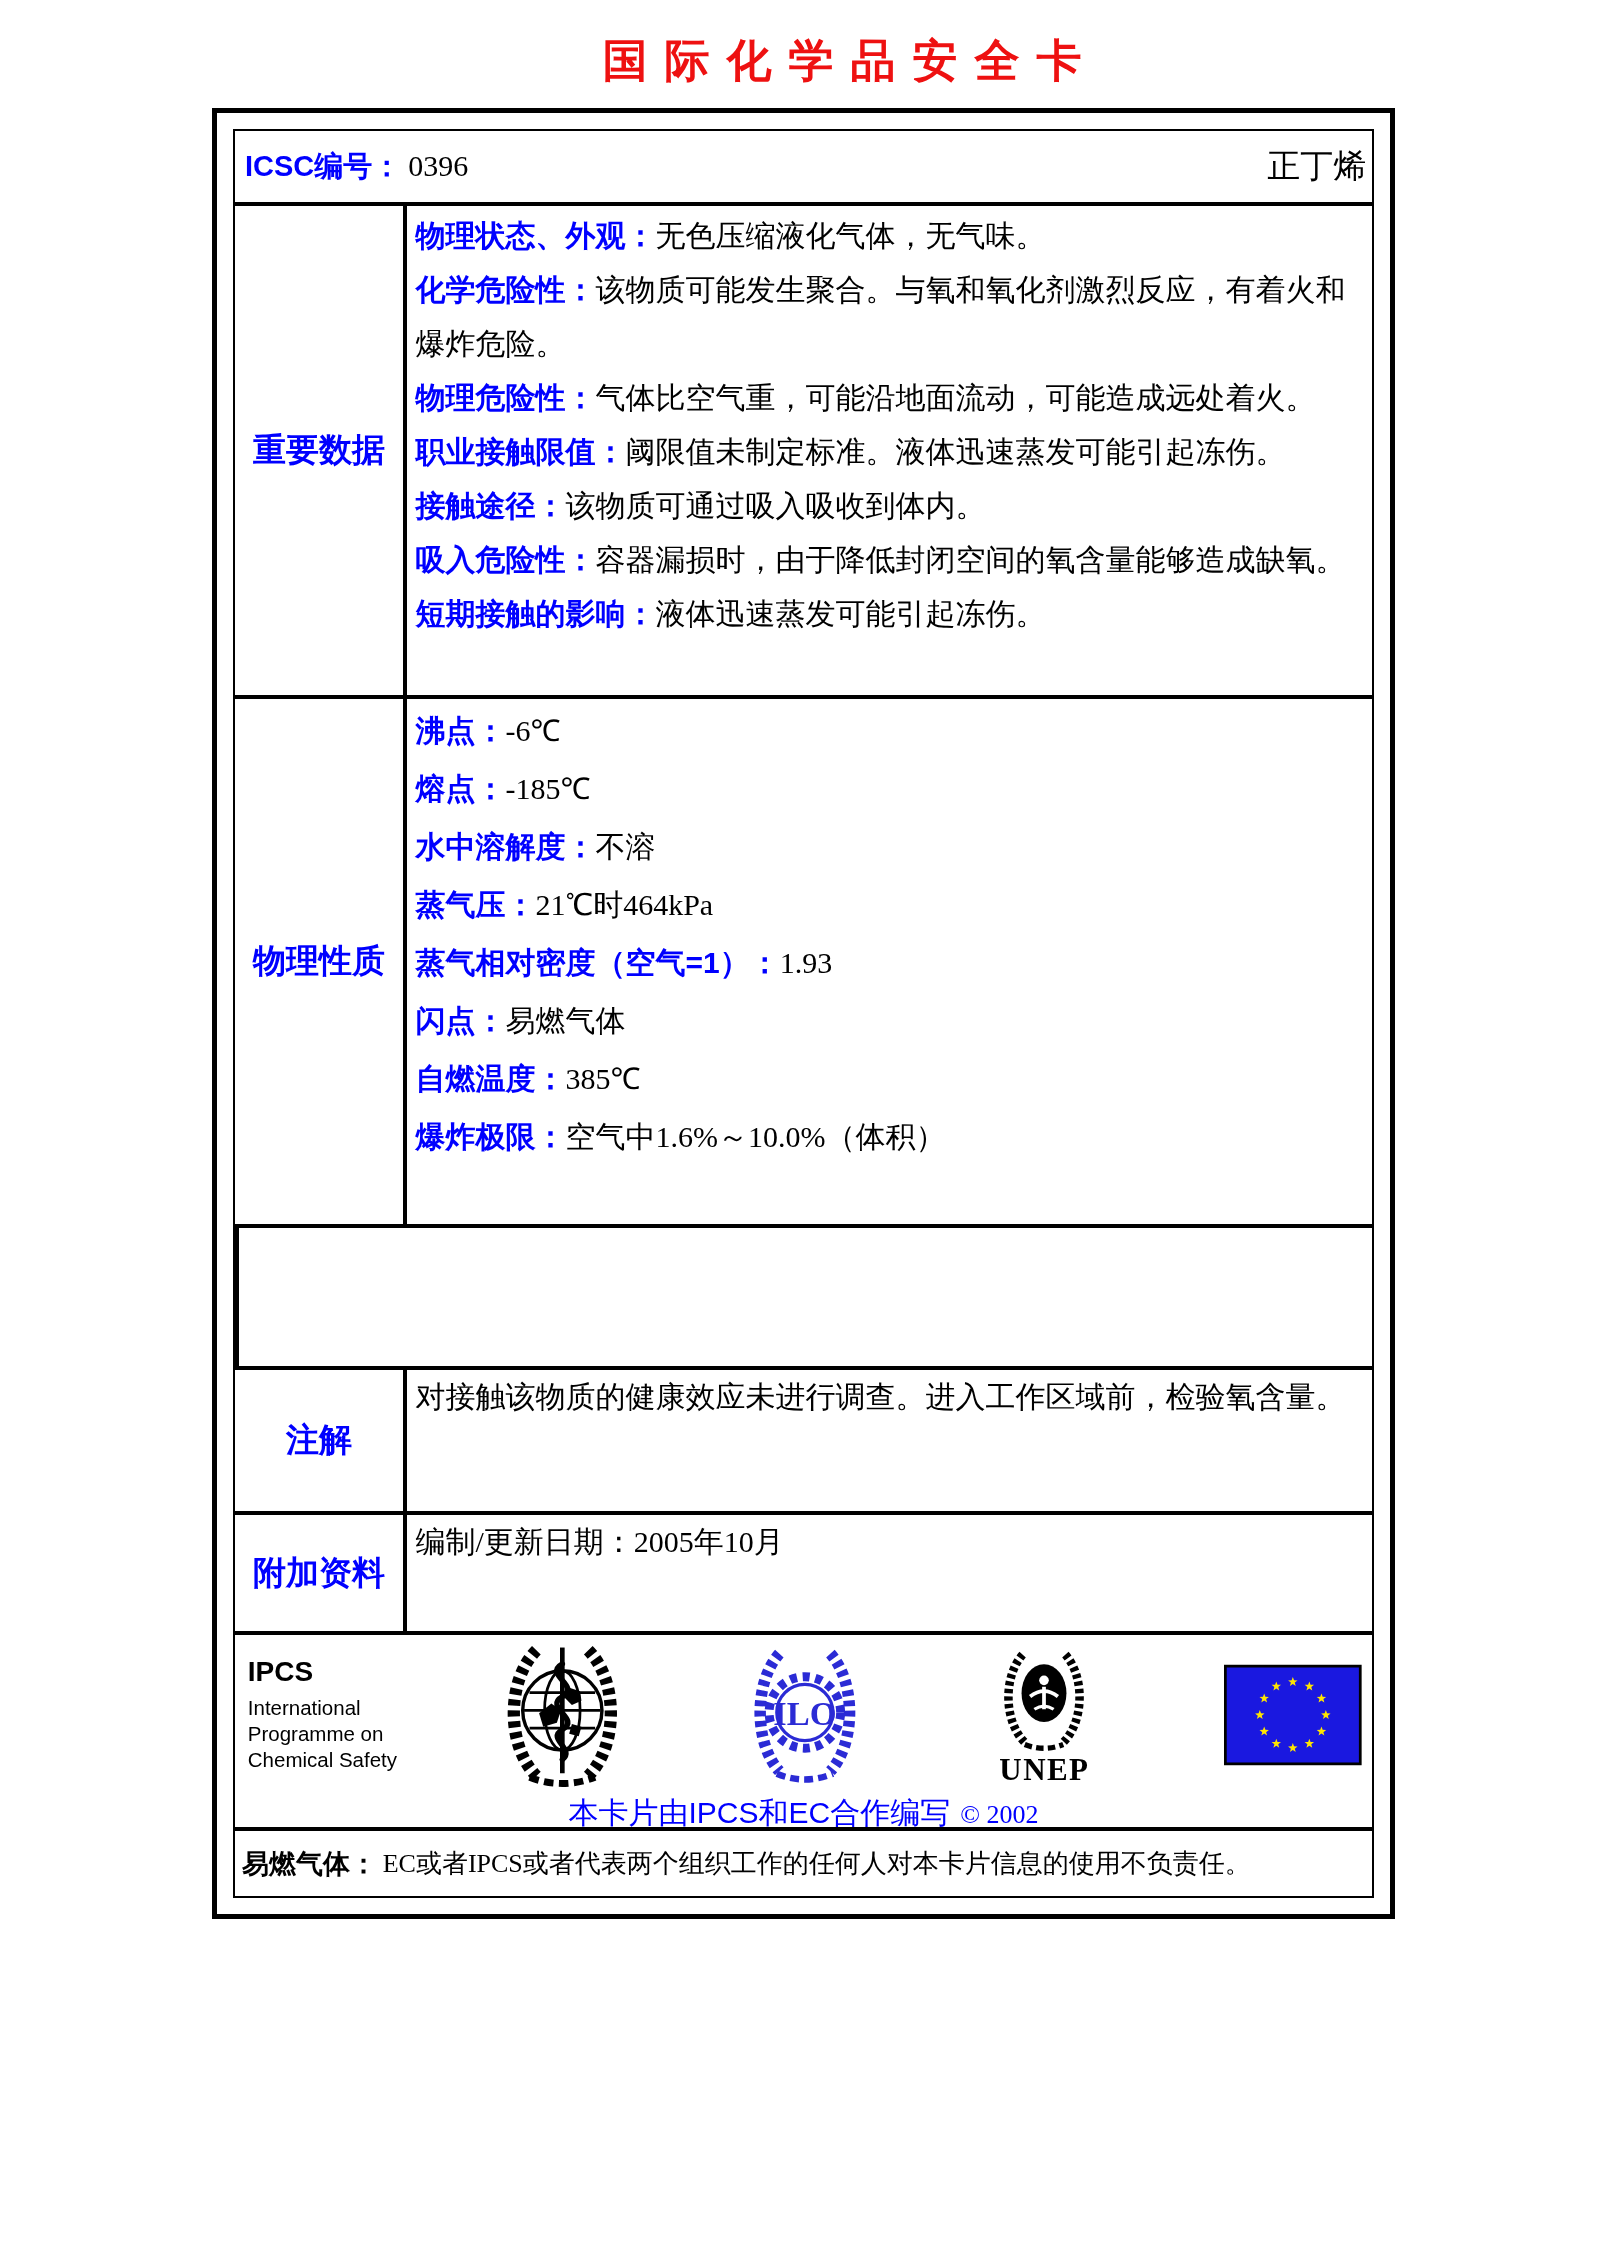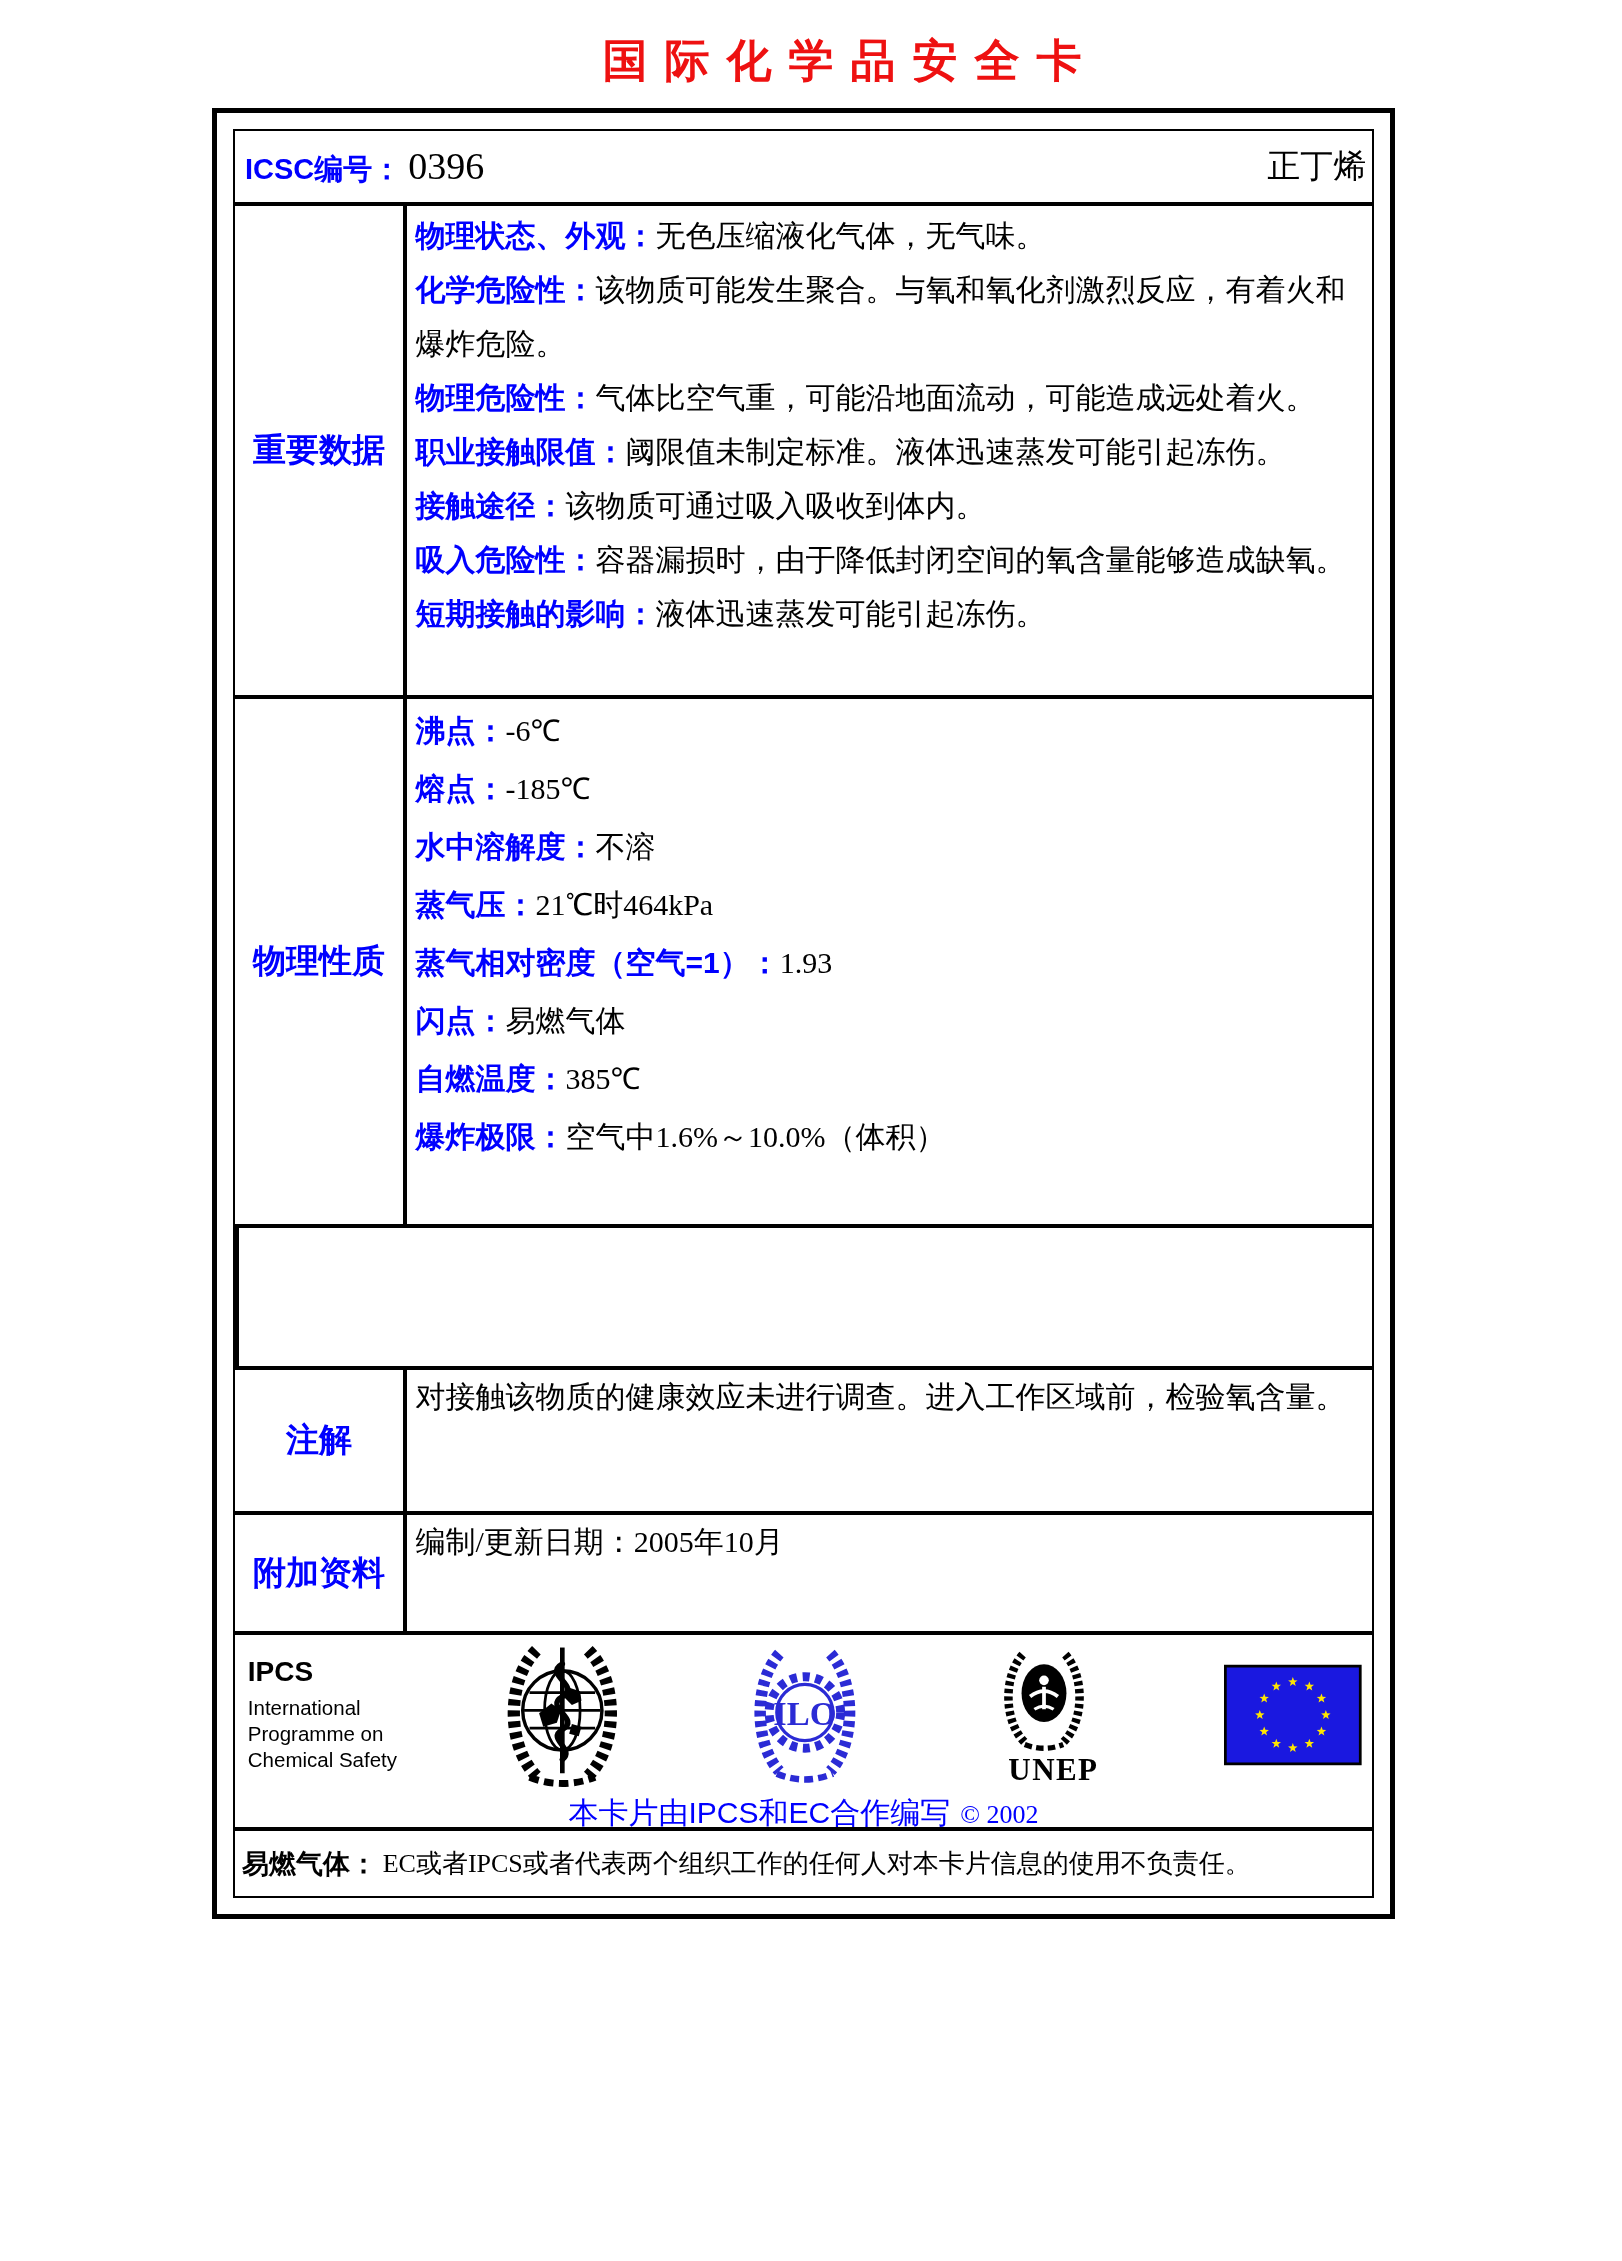--- a/index.html
+++ b/index.html
@@ -68,31 +68,31 @@
     font-family: "Liberation Serif", serif;
     font-size: 30px;
     color: #000;
   }
 
   .hdr-left { display: flex; align-items: baseline; }
   .icsc-label {
     font-family: "Liberation Sans", sans-serif;
     font-weight: 700; font-size: 29px; color: #0000ff;
   }
-  .icsc-num { font-size: 38px; margin-left: 7px; }
+  .icsc-num { font-size: 30px; margin-left: 7px; }
   .chem-name { font-size: 33px; }
 
   
   .logo-strip { display: flex; align-items: center; height: 145px; }
   .ipcs-block { width: 187px; margin-left: 2.8px; font-family: "Liberation Sans", sans-serif; }
   .ipcs-acronym { font-size: 28px; font-weight: 700; margin-bottom: 7px; }
   .ipcs-line { font-size: 20.5px; line-height: 26px; }
   .logo-who  { margin-left: 61px; }
   .logo-ilo  { margin-left: 110px; }
-  .unep-block { margin-left: 122px; text-align: right; }
+  .unep-block { margin-left: 122px; text-align: center; }
   .unep-word {
     font-family: "Liberation Serif", serif;
     font-weight: 700; font-size: 31px; letter-spacing: 1.4px; line-height: 31px;
   }
   .logo-eu { margin-left: 126px; }
   .footer-caption { text-align: center; margin-top: 5.7px; white-space: nowrap; }
   .caption-main {
     font-family: "Liberation Sans", sans-serif;
     font-weight: 400; font-size: 30px; color: #0000ff;
   }

